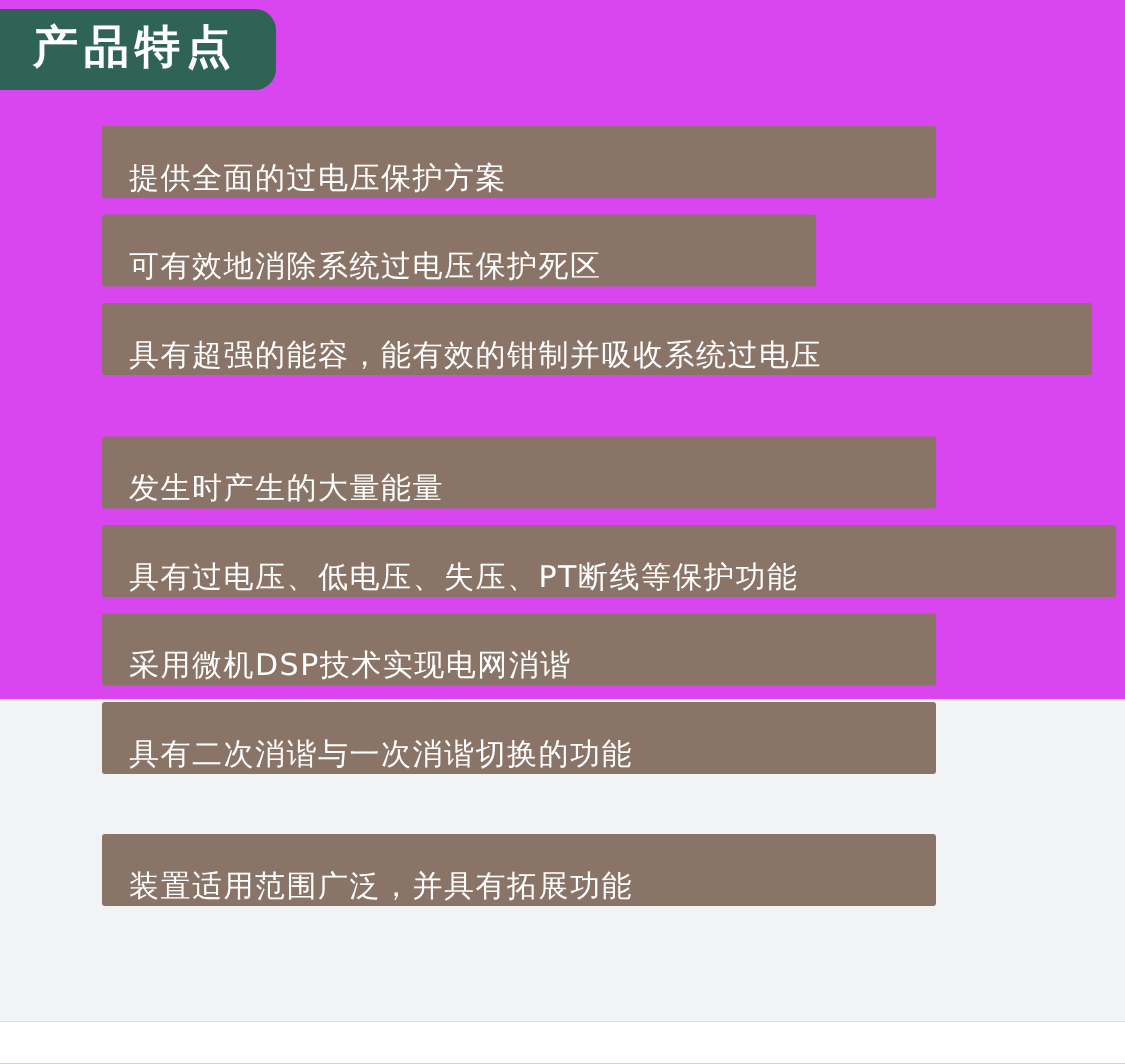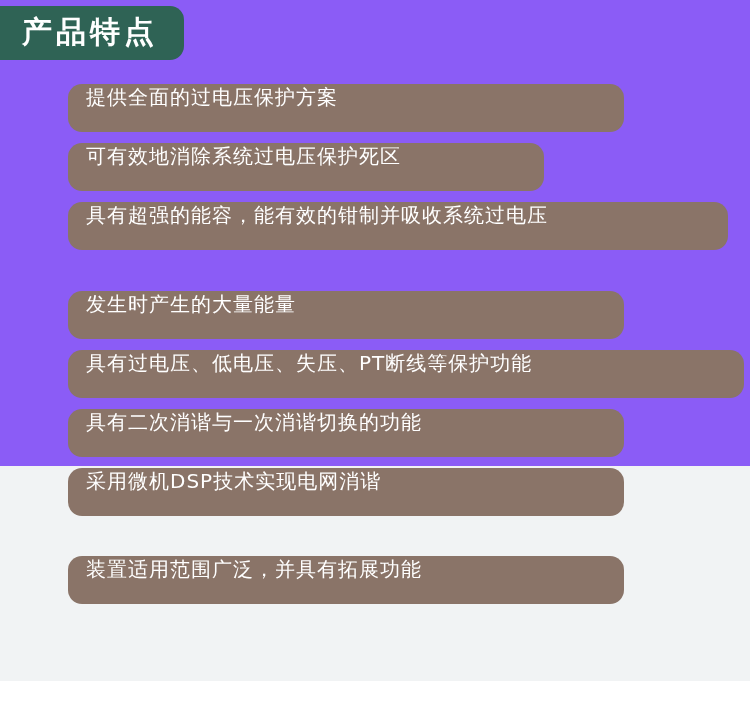--- a/index.html
+++ b/index.html
@@ -10,21 +10,21 @@
     width: 750px;
     height: 709px;
     background: #ffffff;
     font-family: "Liberation Sans", sans-serif;
     overflow: hidden;
   }
   .page {
     position: relative;
     width: 750px;
     height: 709px;
-    background: #8b5cf6;
+    background: #d946ef;
   }
   
   .band {
     position: absolute;
     left: 0;
     top: 466px;
     width: 750px;
     height: 215px;
     background: #f1f3f4;
   }
@@ -52,24 +52,24 @@
   }
   .list {
     position: absolute;
     left: 68px;
     top: 84px;
     width: 662px;
   }
   .item {
     background: #8a7468;
     color: #ffffff;
-    border-radius: 14px;
+    border-radius: 2px;
     height: 48px;
     display: flex;
-    align-items: flex-start;
+    align-items: flex-end;
     padding: 0 18px;
     margin-bottom: 11px;
     font-size: 20px;
     letter-spacing: 1px;
     box-sizing: border-box;
     font-family: "DejaVu Sans", "Liberation Sans", sans-serif;
   }
   .item.w1 { width: 556px; }
   .item.w2 { width: 476px; }
   .item.w3 { width: 660px; }
@@ -99,24 +99,24 @@
     </div>
     <div class="item w3">
       <span>具有超强的能容，能有效的钳制并吸收系统过电压</span>
     </div>
     <div class="item w4">
       <span>发生时产生的大量能量</span>
     </div>
     <div class="item w5">
       <span>具有过电压、低电压、失压、PT断线等保护功能</span>
     </div>
+    <div class="item w7">
+      <span>采用微机DSP技术实现电网消谐</span>
+    </div>
     <div class="item w8">
       <span>具有二次消谐与一次消谐切换的功能</span>
-    </div>
-    <div class="item w7">
-      <span>采用微机DSP技术实现电网消谐</span>
     </div>
     <div class="item w9">
       <span>装置适用范围广泛，并具有拓展功能</span>
     </div>
   </div>
 
 </div>
 
 </body></html>

